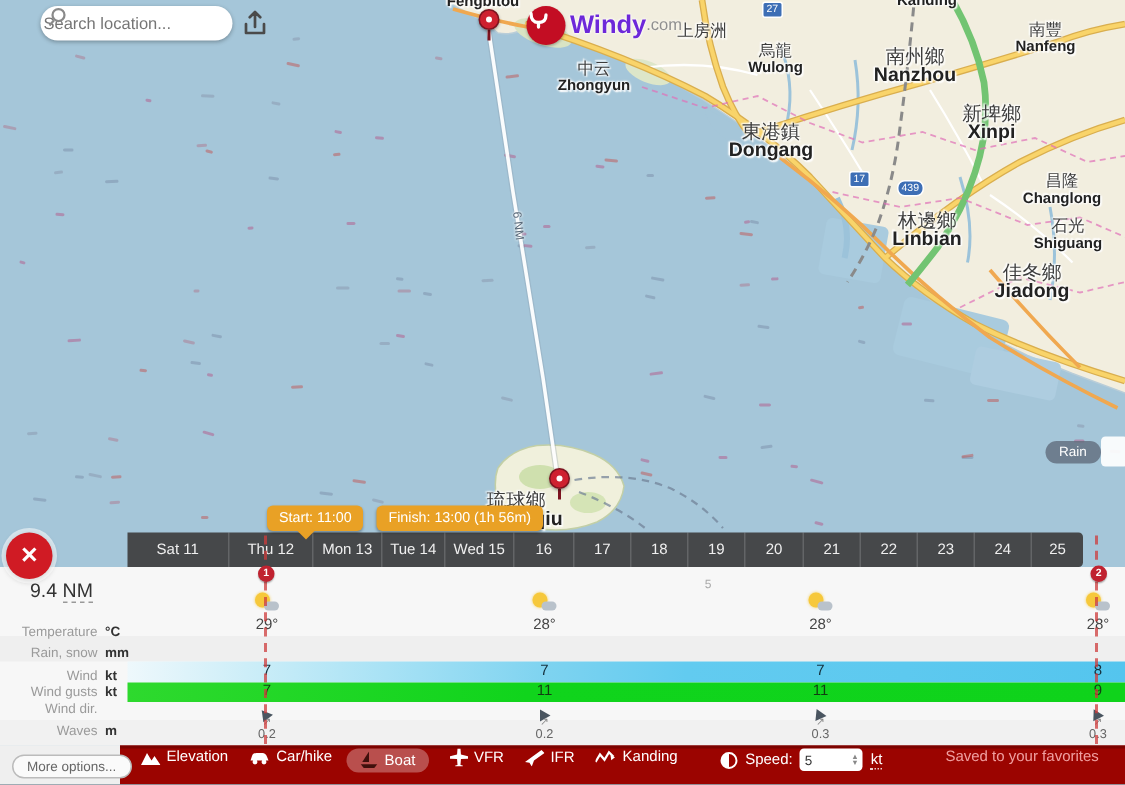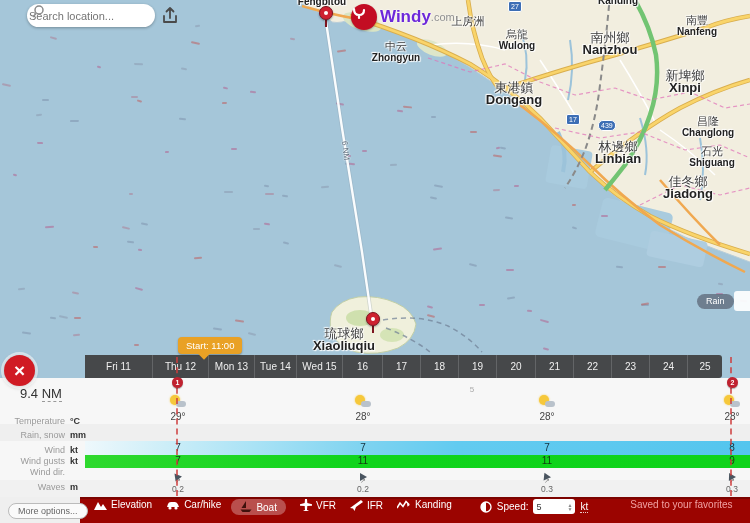--- a/index.html
+++ b/index.html
@@ -286,21 +286,21 @@
         <div class="en">Wulong</div>
       </div>
     <div class="mlabel big" style="left:610px;top:32px">
         <div class="zh">南州鄉</div>
         <div class="en">Nanzhou</div>
       </div>
     <div class="mlabel" style="left:697px;top:14px">
         <div class="zh">南豐</div>
         <div class="en">Nanfeng</div>
       </div>
-    <div class="mlabel big" style="left:685px;top:70px">
+    <div class="mlabel big" style="left:661px;top:70px">
         <div class="zh">新埤鄉</div>
         <div class="en">Xinpi</div>
       </div>
     <div class="mlabel big" style="left:514px;top:82px">
         <div class="zh">東港鎮</div>
         <div class="en">Dongang</div>
       </div>
     <div class="mlabel big" style="left:618px;top:141px">
         <div class="zh">林邊鄉</div>
         <div class="en">Linbian</div>
@@ -358,24 +358,25 @@
         <svg width="16" height="16" viewBox="0 0 16 16">
           <path d="M3 5 Q3 11 8 11 Q13 11 13 6 M8 11 L8 14" stroke="#fff" stroke-width="2.2" fill="none" stroke-linecap="round"></path>
         </svg>
       </div>
       <span class="logo-name">Windy</span>
         <span class="logo-tld">.com</span>
     </div>
   </div>
 
   <div class="tip" style="left:178px">Start: 11:00</div>
+  <div class="tip" style="left:251px">Finish: 13:00 (1h 56m)</div>
   <div class="tip-caret"></div>
 
   <div class="timeline">
-    <span class="tday" style="width:68px">Fri 11</span>
+    <span class="tday" style="width:68px">Sat 11</span>
     <span class="tday" style="width:56px">Thu 12</span>
     <span class="tday" style="width:46px">Mon 13</span>
     <span class="tday" style="width:42px">Tue 14</span>
     <span class="tday" style="width:46px">Wed 15</span>
     <span class="tday" style="width:40px">16</span>
     <span class="tday" style="width:38px">17</span>
     <span class="tday" style="width:38px">18</span>
     <span class="tday" style="width:38px">19</span>
     <span class="tday" style="width:39px">20</span>
     <span class="tday" style="width:38px">21</span>

